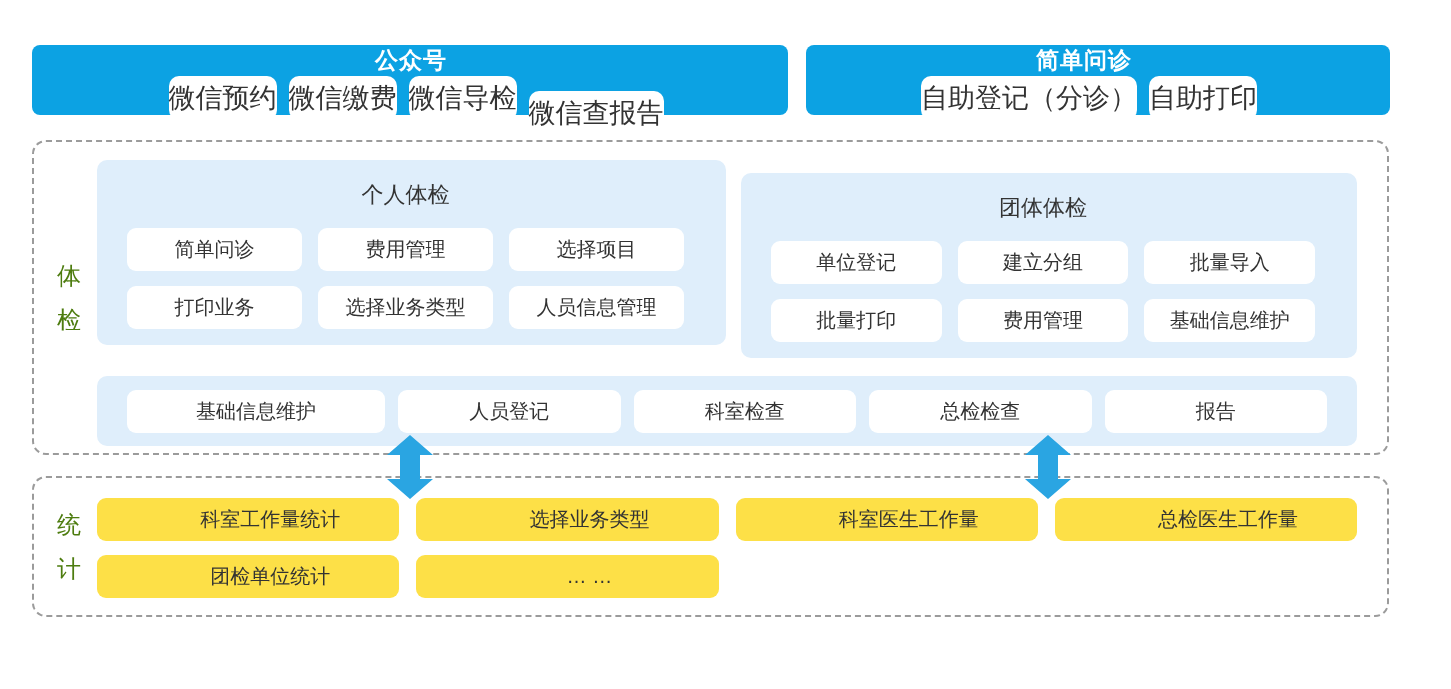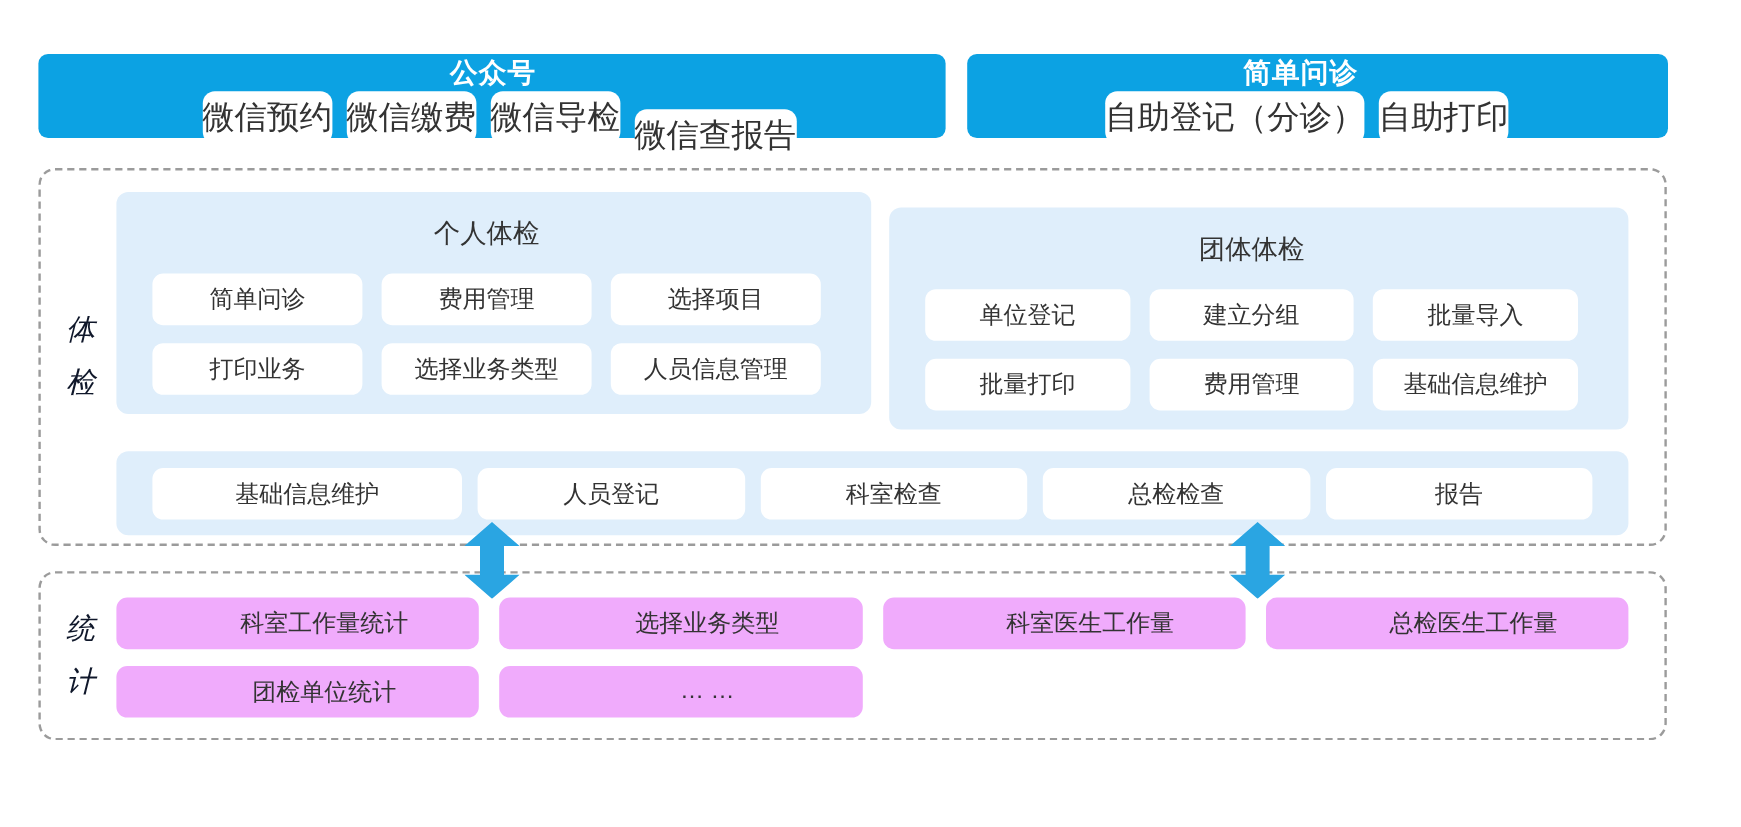--- a/index.html
+++ b/index.html
@@ -16,39 +16,39 @@
   .bar-buttons { flex:1; display:flex; gap:12px; }
   .chip-white { background:#ffffff; border-radius:10px; height:44px; display:flex; align-items:center; justify-content:center; font-size:27px; color:#333; font-weight:500; white-space:nowrap; }
   .bar-buttons .chip-white { flex:1; }
   .bar-wechat .chip-white:last-child { flex:1.15;margin-top:15px; }
   .bar-kiosk .chip-white:first-child { flex:1.4; }
 
   
   .dashed-box { position:absolute; left:32px; width:1357px; border:2px dashed #9b9b9b; border-radius:14px; background:#ffffff; }
   .box-exam  { top:140px; height:315px; }
   .box-stats { top:476px; height:141px; }
-  .side-label { position:absolute; left:21px; top:50%; transform:translateY(-50%); width:28px; text-align:left; font-size:24px; line-height:1.85; font-weight:500; color:#0f172a; word-break:break-all;font-style:italic; }
+  .side-label { position:absolute; left:21px; top:50%; transform:translateY(-50%); width:28px; text-align:center; font-size:24px; line-height:1.85; font-weight:500; color:#4d7c0f; word-break:break-all; }
 
   
   .exam-content { position:absolute; left:63px; top:18px; width:1260px; }
   .panels-row { display:flex; gap:15px; }
   .panel { background:#dfeefb; border-radius:10px; height:185px; padding:14px 42px 0 30px; }
   .panel-personal { width:629px; }
   .panel-group { flex:1;margin-top:13px; }
   .panel-title { text-align:center; font-size:22px; font-weight:500; color:#333; margin:6px 0 18px; }
   .panel-grid { display:grid; grid-template-columns:1fr 1fr 1fr; gap:15px 16px; }
   .panel-grid .chip-white { height:43px; border-radius:9px; font-size:20px; }
 
   .workflow-strip { margin-top:18px; height:70px; background:#dfeefb; border-radius:10px; display:flex; align-items:center; gap:13px; padding:0 30px; }
   .workflow-strip .chip-white { flex:1; height:43px; border-radius:9px; font-size:20px; }
   .workflow-strip .chip-white:first-child { flex:1.16; }
 
   
   .stats-grid { position:absolute; left:63px; top:20px; width:1260px; display:grid; grid-template-columns:repeat(4,1fr); gap:14px 17px; }
-  .chip-blue { background:#f0abfc; border-radius:9px; height:43px; display:flex; align-items:center; justify-content:center; font-size:20px; color:#333; font-weight:500; white-space:nowrap;padding-left:44px; }
+  .chip-blue { background:#fde047; border-radius:9px; height:43px; display:flex; align-items:center; justify-content:center; font-size:20px; color:#333; font-weight:500; white-space:nowrap;padding-left:44px; }
 
   
   .sync-arrow { position:absolute; top:435px; width:46px; height:64px; z-index:5; }
   .arrow-1 { left:387px; }
   .arrow-2 { left:1025px; }
 </style>
 </head>
 <body>
 
 <div class="canvas">

